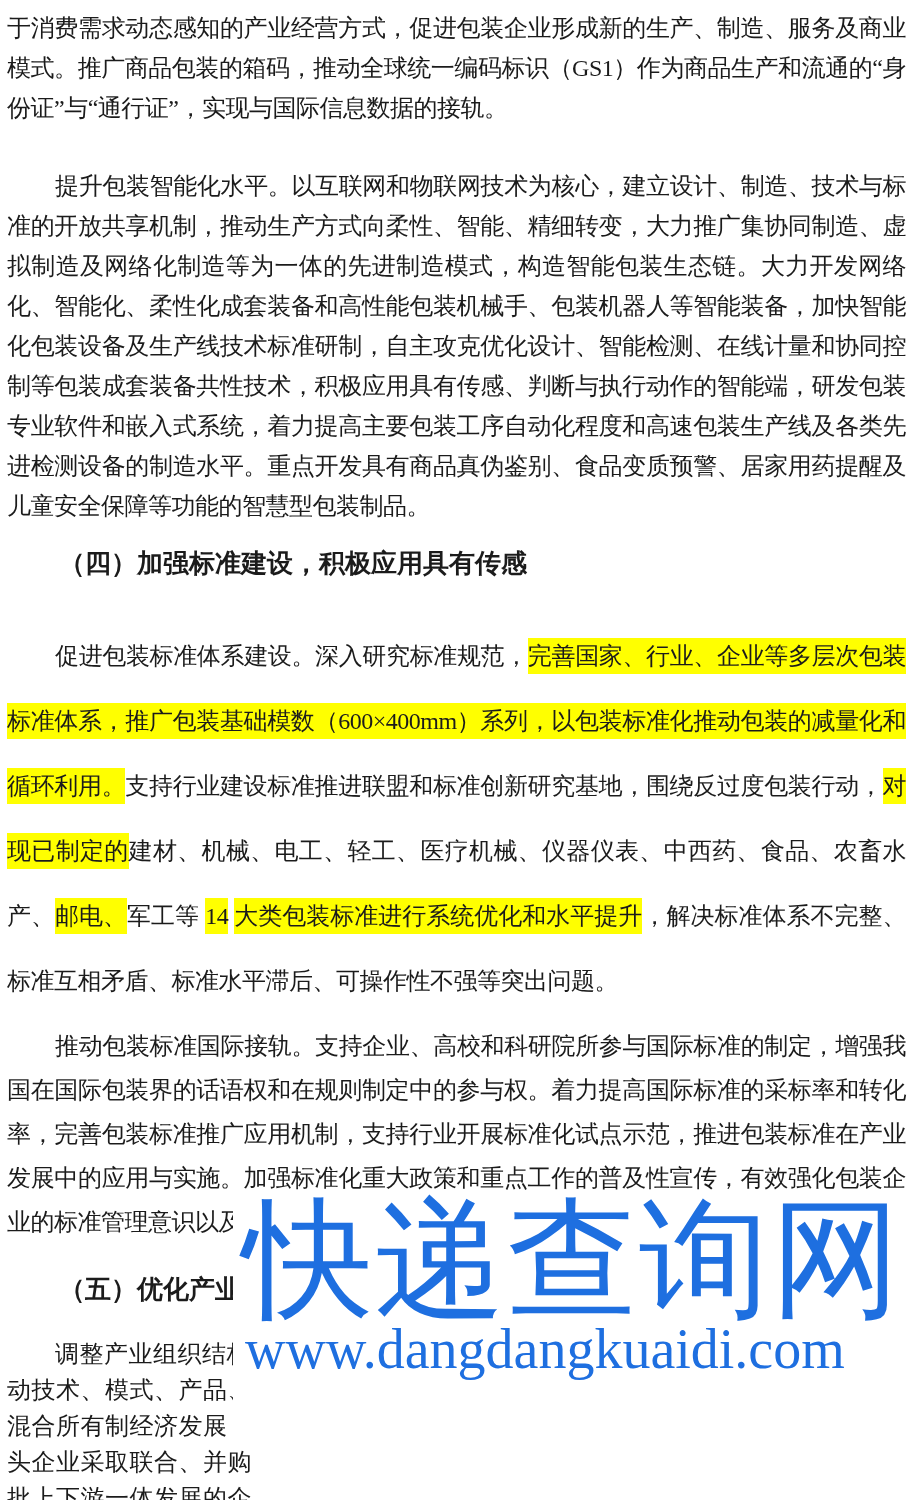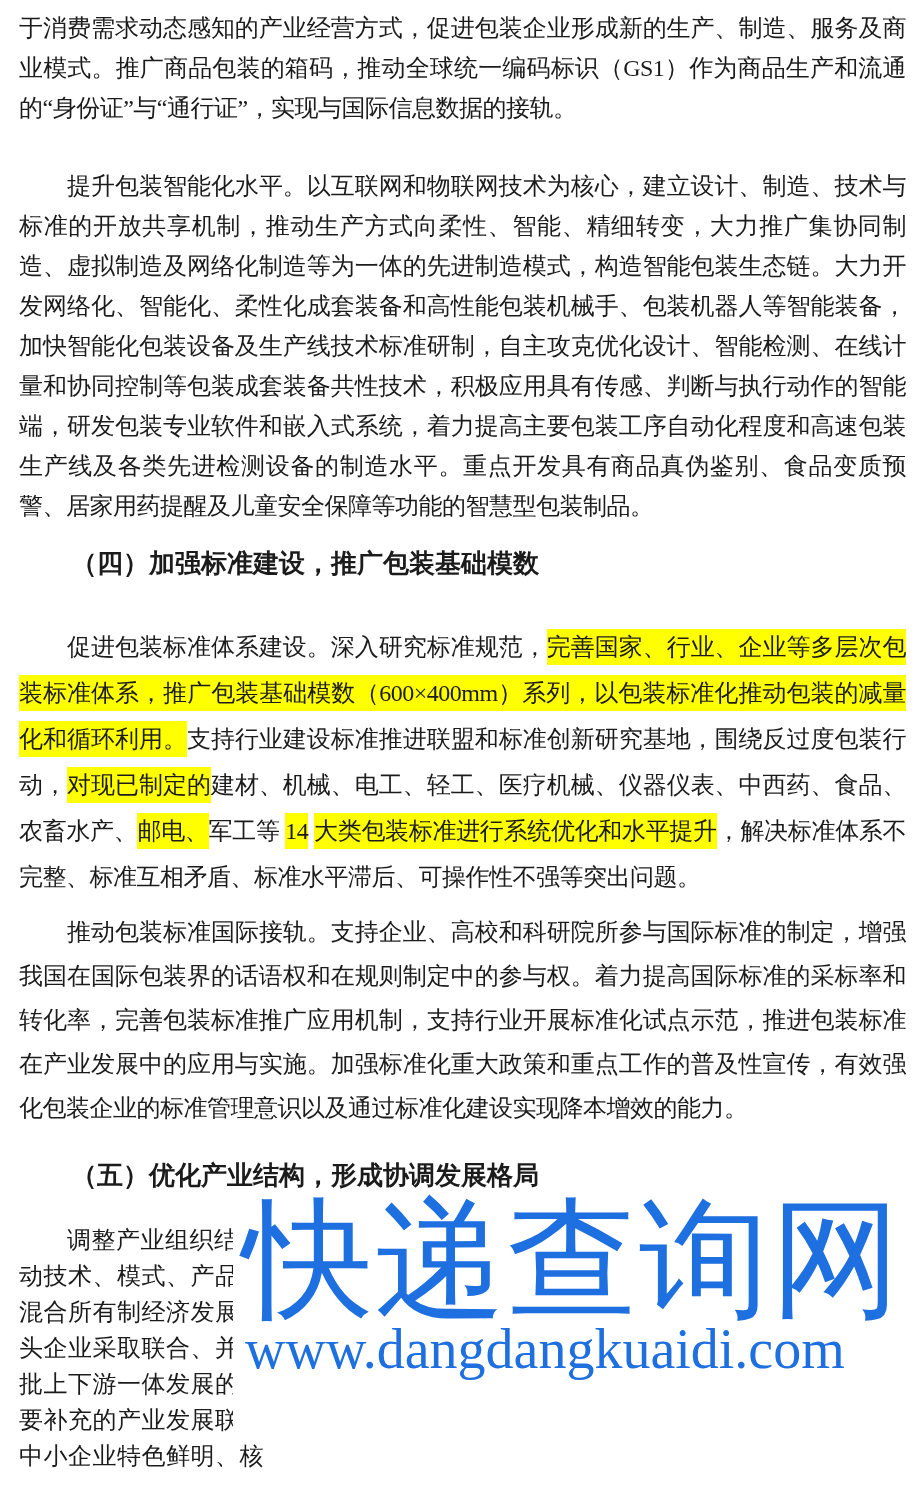--- a/index.html
+++ b/index.html
@@ -11,35 +11,35 @@
     width: 915px;
     height: 1500px;
     overflow: hidden;
     font-family: "Liberation Serif", "DejaVu Serif", serif;
   }
   .page {
     position: relative;
     width: 915px;
     height: 1500px;
     box-sizing: border-box;
-    padding: 8px 9px 0 19px;
+    padding: 8px 9px 0 7px;
     background: var(--page-bg, #ffffff);
     color: var(--text-color, #1b1b1b);
   }
   p.body {
     font-size: 24px;
     line-height: 40px;
     letter-spacing: -0.5px;
     text-align: justify;
     margin: 0 0 38px 0;
     word-break: break-all;
   }
   p.body.indent { text-indent: 2em; }
   p.mb46 { margin-bottom: 20px; }
-  p.lh47 { line-height: 46px; margin-bottom: 10px; }
+  p.lh47 { line-height: 65px; margin-bottom: 10px; }
   p.lh44 { line-height: 44px; margin-bottom: 28px; }
   h3.heading {
     font-family: "Liberation Sans", "DejaVu Sans", sans-serif;
     font-weight: 700;
     font-size: 26px;
     line-height: 34px;
     margin: 0 0 44px 0;
     text-indent: 2em;
     letter-spacing: 0;
   }
@@ -97,21 +97,21 @@
 <div class="page" style="--page-bg: #ffffff; --text-color: #1b1b1b; --hl-color: #ffff00; --wm-blue: #1e6fe0;">
 
   <p class="body">
     <span>于消费需求动态感知的产业经营方式，促进包装企业形成新的生产、制造、服务及商业模式。推广商品包装的箱码，推动全球统一编码标识（GS1）作为商品生产和流通的“身份证”与“通行证”，实现与国际信息数据的接轨。</span>
   </p>
 
   <p class="body indent mb46">
     <span>提升包装智能化水平。以互联网和物联网技术为核心，建立设计、制造、技术与标准的开放共享机制，推动生产方式向柔性、智能、精细转变，大力推广集协同制造、虚拟制造及网络化制造等为一体的先进制造模式，构造智能包装生态链。大力开发网络化、智能化、柔性化成套装备和高性能包装机械手、包装机器人等智能装备，加快智能化包装设备及生产线技术标准研制，自主攻克优化设计、智能检测、在线计量和协同控制等包装成套装备共性技术，积极应用具有传感、判断与执行动作的智能端，研发包装专业软件和嵌入式系统，着力提高主要包装工序自动化程度和高速包装生产线及各类先进检测设备的制造水平。重点开发具有商品真伪鉴别、食品变质预警、居家用药提醒及儿童安全保障等功能的智慧型包装制品。</span>
   </p>
 
-  <h3 class="heading">（四）加强标准建设，推广包装基础模数</h3>
+  <h3 class="heading">（四）加强标准建设，积极应用具有传感</h3>
 
   <p class="body indent lh47"><span>促进包装标准体系建设。深入研究标准规范，</span><mark class="hl">完善国家、行业、企业等多层次包装标准体系，推广包装基础模数（600×400mm）系列，以包装标准化推动包装的减量化和循环利用。</mark><span>支持行业建设标准推进联盟和标准创新研究基地，围绕反过度包装行动，</span><mark class="hl">对现已制定的</mark><span>建材、机械、电工、轻工、医疗机械、仪器仪表、中西药、食品、农畜水产、</span><mark class="hl">邮电、</mark><span>军工等 </span><mark class="hl">14</mark><span> </span><mark class="hl">大类包装标准进行系统优化和水平提升</mark><span>，解决标准体系不完整、标准互相矛盾、标准水平滞后、可操作性不强等突出问题。</span></p>
 
   <p class="body indent lh44">
     <span>推动包装标准国际接轨。支持企业、高校和科研院所参与国际标准的制定，增强我国在国际包装界的话语权和在规则制定中的参与权。着力提高国际标准的采标率和转化率，完善包装标准推广应用机制，支持行业开展标准化试点示范，推进包装标准在产业发展中的应用与实施。加强标准化重大政策和重点工作的普及性宣传，有效强化包装企业的标准管理意识以及通过标准化建设实现降本增效的能力。</span>
   </p>
 
   <h3 class="heading mb30">（五）优化产业结构，形成协调发展格局</h3>
 
   <div class="cut-para">

